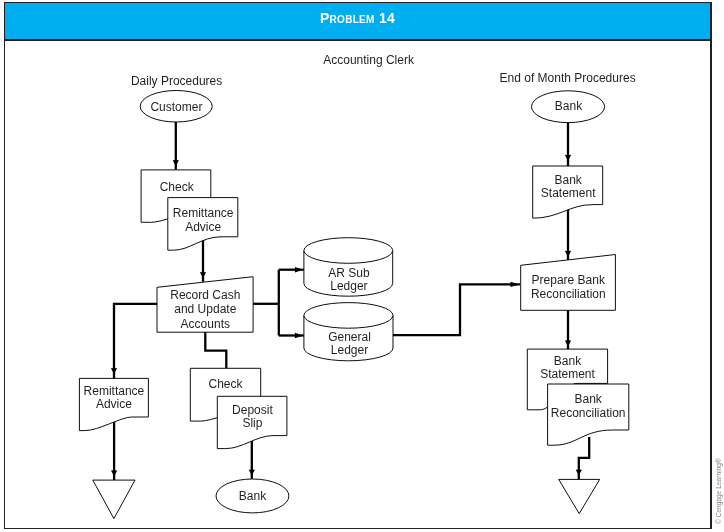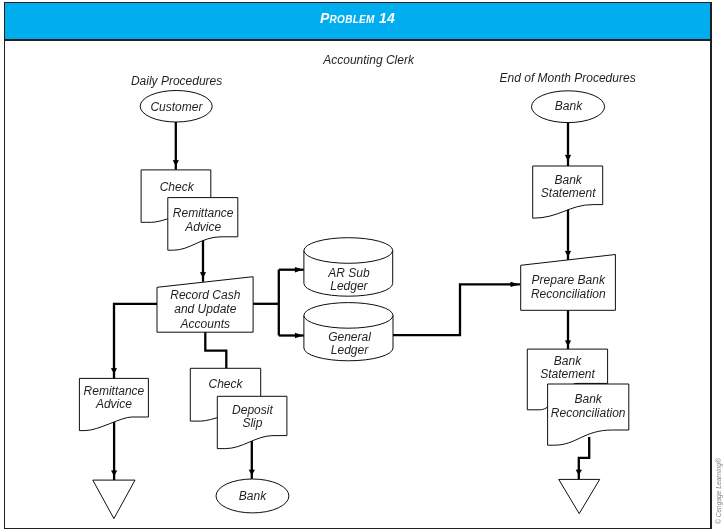--- a/index.html
+++ b/index.html
@@ -1,17 +1,17 @@
 <!DOCTYPE html>
 <html><head>
 <meta charset="utf-8">
 <style>
   html,body{margin:0;padding:0;}
   body{width:724px;height:532px;background:#ffffff;font-family:"Liberation Sans",sans-serif;overflow:hidden;}
-  #page{position:relative;width:724px;height:532px;font-style:italic;}
+  #page{position:relative;width:724px;height:532px;}
   #frame{position:absolute;left:3.8px;top:1.6px;width:708.4px;height:527.4px;border:1.5px solid #231f20;border-right-width:2.4px;box-sizing:border-box;background:#fff;}
   #titlebar{position:absolute;left:0;top:0;width:100%;height:38.2px;background:#00AEEF;border-bottom:2.3px solid #231f20;box-sizing:border-box;display:flex;align-items:center;justify-content:center;padding-bottom:5px;}
   #title{color:#ffffff;font-weight:bold;font-size:14px;font-variant:small-caps;letter-spacing:0.3px;}
   #canvas{position:absolute;left:0;top:0;}
   #credit{position:absolute;left:713px;top:0;width:11px;height:532px;}
   #credit span{position:absolute;bottom:8.5px;left:10px;transform-origin:left bottom;transform:rotate(-90deg);white-space:nowrap;font-size:6.5px;line-height:8px;color:#857f86;letter-spacing:0.05px;}
   text{font-family:"Liberation Sans",sans-serif;font-size:12px;fill:#231f20;text-anchor:middle;}
 </style>
 </head>
 <body>

